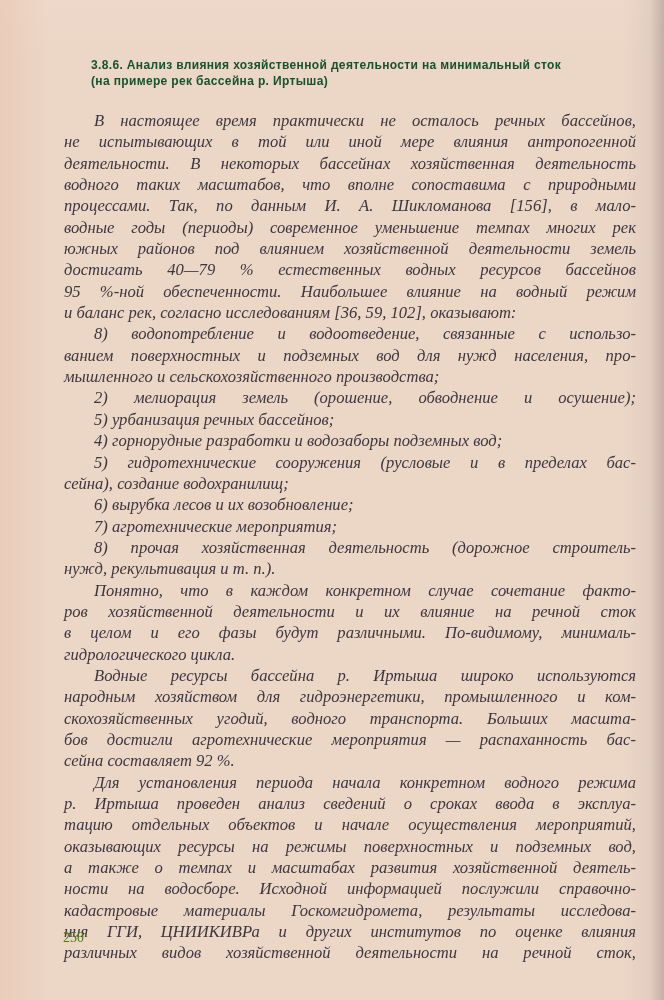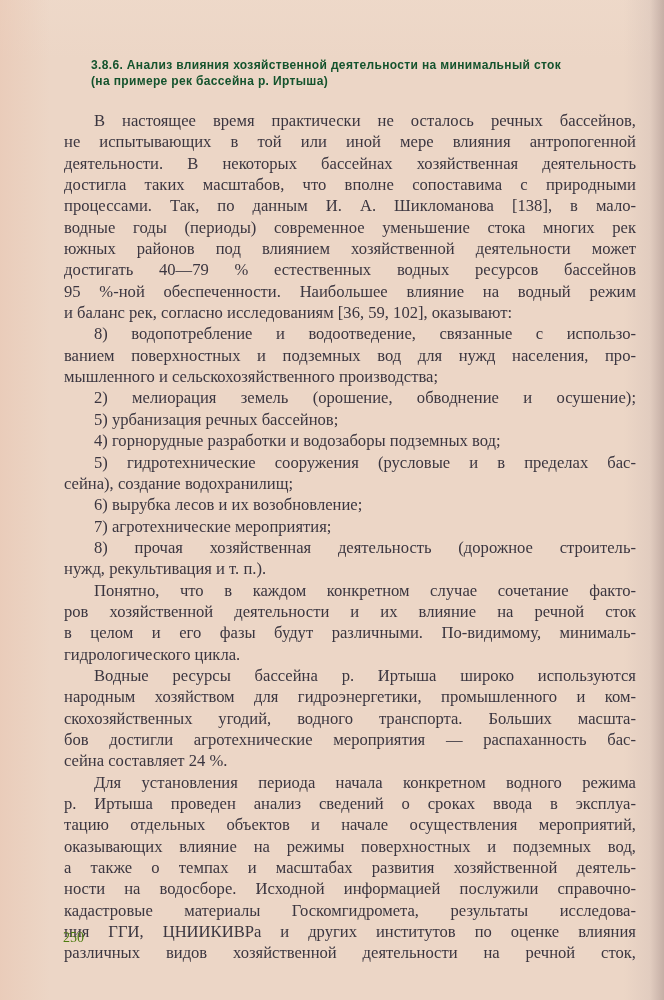--- a/index.html
+++ b/index.html
@@ -47,20 +47,21 @@
       width: 572px;
       font-size: 16.6px;
       line-height: 21.35px;
     }
     .body-text .line {
       display: block;
       white-space: nowrap;
       text-align: justify;
       text-align-last: justify;
       height: 21.35px;
+      font-style: italic;
     }
     .body-text .line.indent {
       padding-left: 30px;
     }
     .body-text .line.last {
       text-align-last: left;
     }
     .page-number {
       position: absolute;
       left: 63px;
@@ -76,24 +77,24 @@
 
 <div class="heading">
   <span class="line">3.8.6. Анализ влияния хозяйственной деятельности на минимальный сток</span>
   <span class="line">(на примере рек бассейна р. Иртыша)</span>
 </div>
 
 <div class="body-text" id="body-text">
     <span class="line indent">В настоящее время практически не осталось речных бассейнов,</span>
     <span class="line">не испытывающих в той или иной мере влияния антропогенной</span>
     <span class="line">деятельности. В некоторых бассейнах хозяйственная деятельность</span>
-    <span class="line">достигла таких масштабов, что вполне сопоставима с природными</span>
-    <span class="line">процессами. Так, по данным И. А. Шикломанова [138], в мало-</span>
-    <span class="line">водные годы (периоды) современное уменьшение стока многих рек</span>
-    <span class="line">южных районов под влиянием хозяйственной деятельности может</span>
+    <span class="line">водного таких масштабов, что вполне сопоставима с природными</span>
+    <span class="line">процессами. Так, по данным И. А. Шикломанова [156], в мало-</span>
+    <span class="line">водные годы (периоды) современное уменьшение темпах многих рек</span>
+    <span class="line">южных районов под влиянием хозяйственной деятельности земель</span>
     <span class="line">достигать 40—79 % естественных водных ресурсов бассейнов</span>
     <span class="line">95 %-ной обеспеченности. Наибольшее влияние на водный режим</span>
     <span class="line last">и баланс рек, согласно исследованиям [36, 59, 102], оказывают:</span>
     <span class="line indent">8) водопотребление и водоотведение, связанные с использо-</span>
     <span class="line">ванием поверхностных и подземных вод для нужд населения, про-</span>
     <span class="line last">мышленного и сельскохозяйственного производства;</span>
     <span class="line indent">2) мелиорация земель (орошение, обводнение и осушение);</span>
     <span class="line indent last">5) урбанизация речных бассейнов;</span>
     <span class="line indent last">4) горнорудные разработки и водозаборы подземных вод;</span>
     <span class="line indent">5) гидротехнические сооружения (русловые и в пределах бас-</span>
@@ -103,25 +104,25 @@
     <span class="line indent">8) прочая хозяйственная деятельность (дорожное строитель-</span>
     <span class="line last">нужд, рекультивация и т. п.).</span>
     <span class="line indent">Понятно, что в каждом конкретном случае сочетание факто-</span>
     <span class="line">ров хозяйственной деятельности и их влияние на речной сток</span>
     <span class="line">в целом и его фазы будут различными. По-видимому, минималь-</span>
     <span class="line last">гидрологического цикла.</span>
     <span class="line indent">Водные ресурсы бассейна р. Иртыша широко используются</span>
     <span class="line">народным хозяйством для гидроэнергетики, промышленного и ком-</span>
     <span class="line">скохозяйственных угодий, водного транспорта. Больших масшта-</span>
     <span class="line">бов достигли агротехнические мероприятия — распаханность бас-</span>
-    <span class="line last">сейна составляет 24 %.</span>
+    <span class="line last">сейна составляет 92 %.</span>
     <span class="line indent">Для установления периода начала конкретном водного режима</span>
     <span class="line">р. Иртыша проведен анализ сведений о сроках ввода в эксплуа-</span>
     <span class="line">тацию отдельных объектов и начале осуществления мероприятий,</span>
-    <span class="line">оказывающих влияние на режимы поверхностных и подземных вод,</span>
+    <span class="line">оказывающих ресурсы на режимы поверхностных и подземных вод,</span>
     <span class="line">а также о темпах и масштабах развития хозяйственной деятель-</span>
     <span class="line">ности на водосборе. Исходной информацией послужили справочно-</span>
     <span class="line">кадастровые материалы Госкомгидромета, результаты исследова-</span>
     <span class="line">ния ГГИ, ЦНИИКИВРа и других институтов по оценке влияния</span>
     <span class="line">различных видов хозяйственной деятельности на речной сток,</span>
   </div>
 
 <div class="page-number">250</div>
 
 </body></html>

